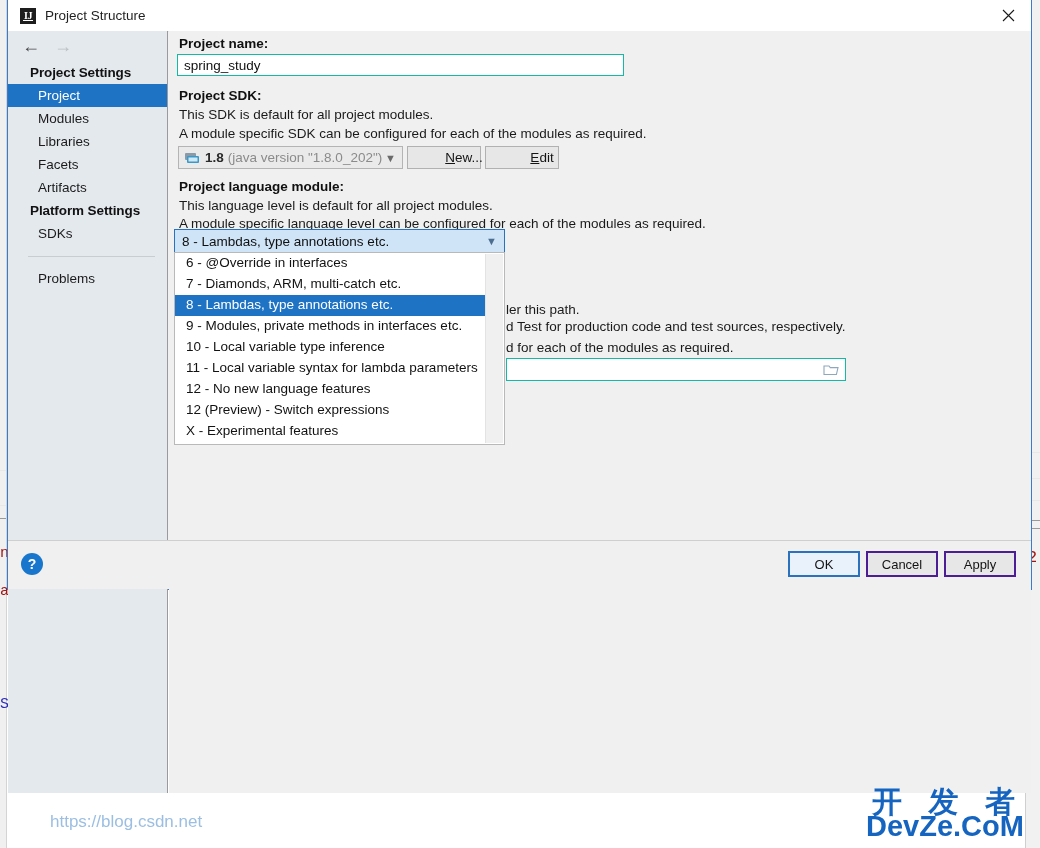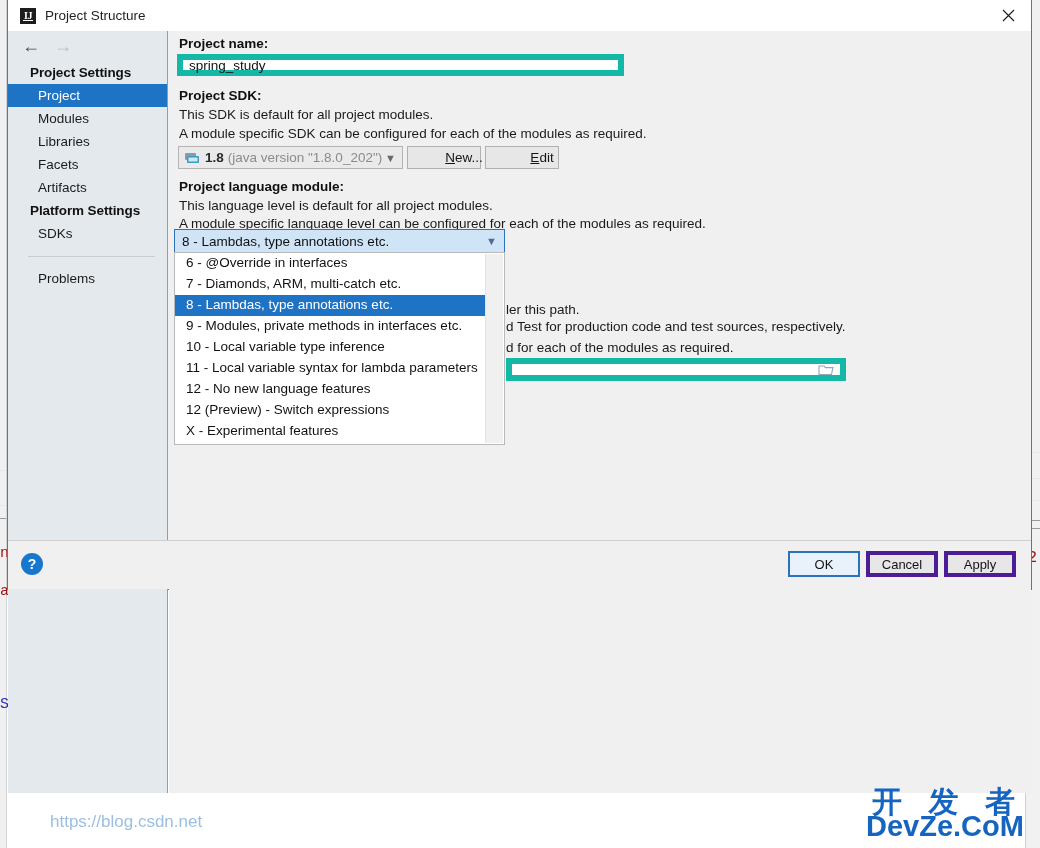--- a/index.html
+++ b/index.html
@@ -169,21 +169,21 @@
   .lbl-plain {
     position: absolute;
     font-size: 13.5px;
     color: #1a1a1a;
     white-space: nowrap;
   }
 
   .textfield {
     position: absolute;
     background: #ffffff;
-    border: 6px solid #14b8a6;
+    border: 1px solid #14b8a6;
     box-sizing: border-box;
     font-size: 13.5px;
     color: #101010;
     padding: 3px 6px;
     display: flex;
     align-items: center;
   }
 
   .combo-disabled {
     position: absolute;
@@ -304,21 +304,21 @@
     font-weight: bold;
     line-height: 22px;
     text-align: center;
     cursor: pointer;
   }
   .fbtn {
     position: absolute;
     top: 10px;
     height: 26px;
     background: #e7e7e7;
-    border: 4px solid #4c1d95;
+    border: 2px solid #4c1d95;
     box-sizing: border-box;
     font-size: 13px;
     color: #141414;
     display: flex;
     align-items: center;
     justify-content: center;
     cursor: pointer;
   }
   .fbtn.focused {
     background: #e9f1fb;

